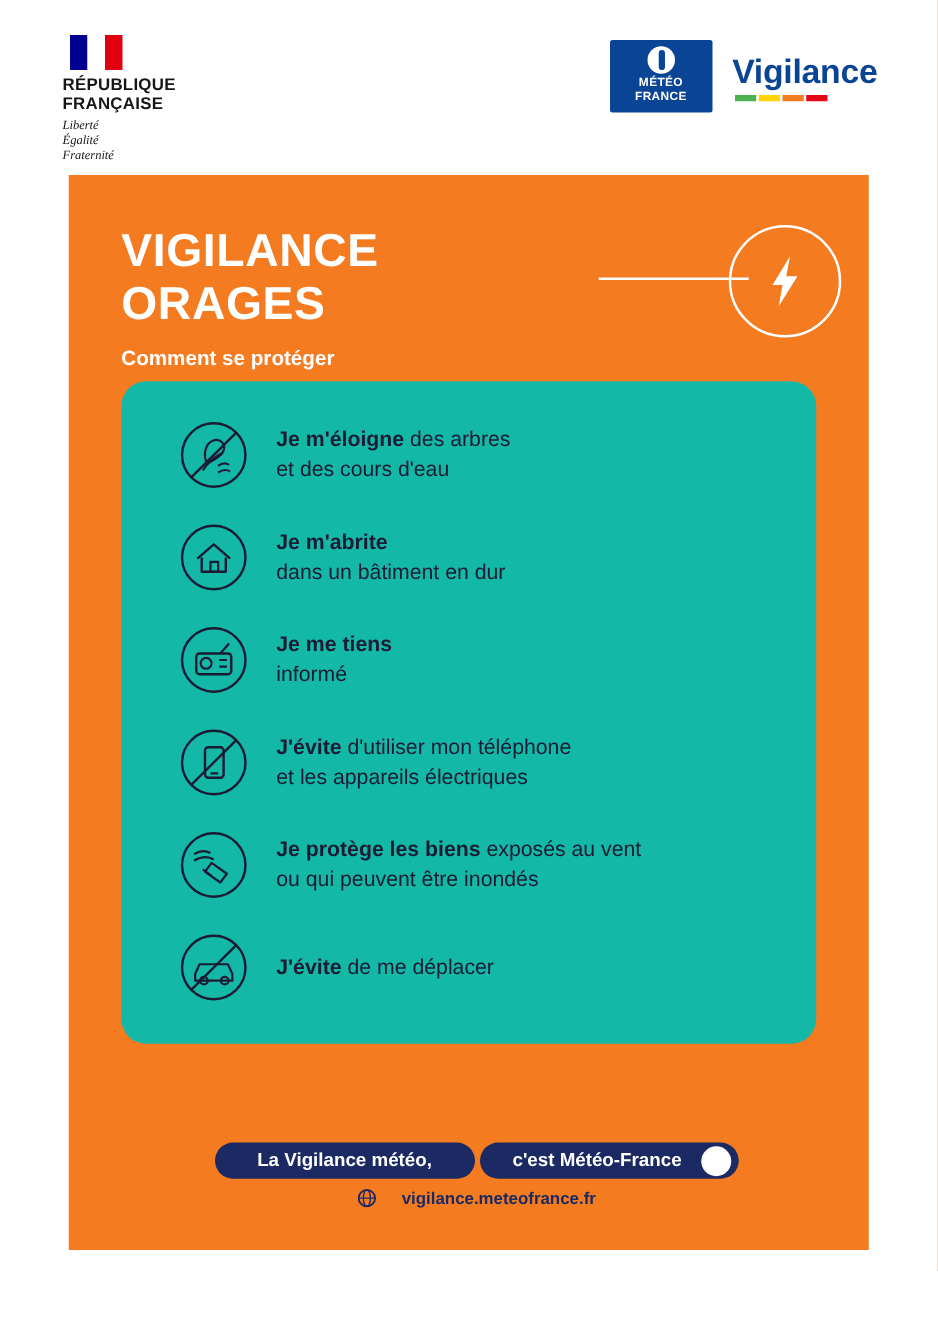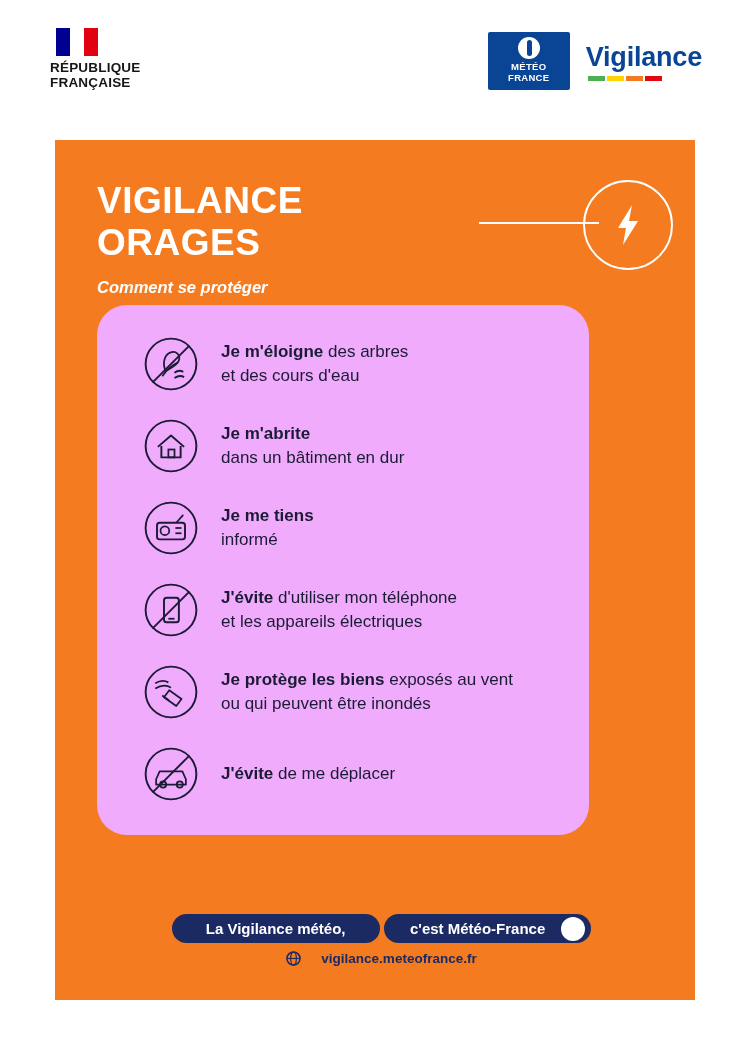--- a/index.html
+++ b/index.html
@@ -132,21 +132,20 @@
     font-size: 37px;
     font-weight: 700;
     line-height: 42px;
     letter-spacing: .5px;
   }
   .subtitle {
     color: #ffffff;
     font-size: 16.5px;
     font-weight: 700;
     margin-top: 14px;
-    font-style: italic;
   }
   .badge-line {
     position: absolute;
     right: 96px;
     top: 82px;
     width: 120px;
     height: 2px;
     background: #ffffff;
   }
   .badge {
@@ -160,24 +159,24 @@
     display: flex;
     align-items: center;
     justify-content: center;
   }
 
   
   .card {
     position: absolute;
     left: 42px;
     top: 165px;
-    width: 492px;
+    width: 556px;
     height: 530px;
-    background: #f0abfc;
-    border-radius: 30px;
+    background: #14b8a6;
+    border-radius: 20px;
     padding: 18px 0;
     box-sizing: border-box;
   }
   .advice {
     display: flex;
     align-items: center;
     height: 82px;
     padding-left: 46px;
   }
   .adv-icon {
@@ -248,20 +247,25 @@
 <div class="header">
 
   <div class="marianne">
     <div class="flag">
       <span class="b"></span>
         <span class="w"></span>
         <span class="r"></span>
     </div>
     <div class="rf-text">RÉPUBLIQUE</div>
     <div class="rf-text">FRANÇAISE</div>
+    <div class="devise">
+      <div>Liberté</div>
+      <div>Égalité</div>
+      <div>Fraternité</div>
+    </div>
   </div>
 
   <div class="logos">
     <div class="mf-logo">
       <div class="mf-mark"></div>
       <div class="mf-name">MÉTÉO</div>
       <div class="mf-name">FRANCE</div>
     </div>
     <div>
       <div class="vig-word">Vigilance</div>

